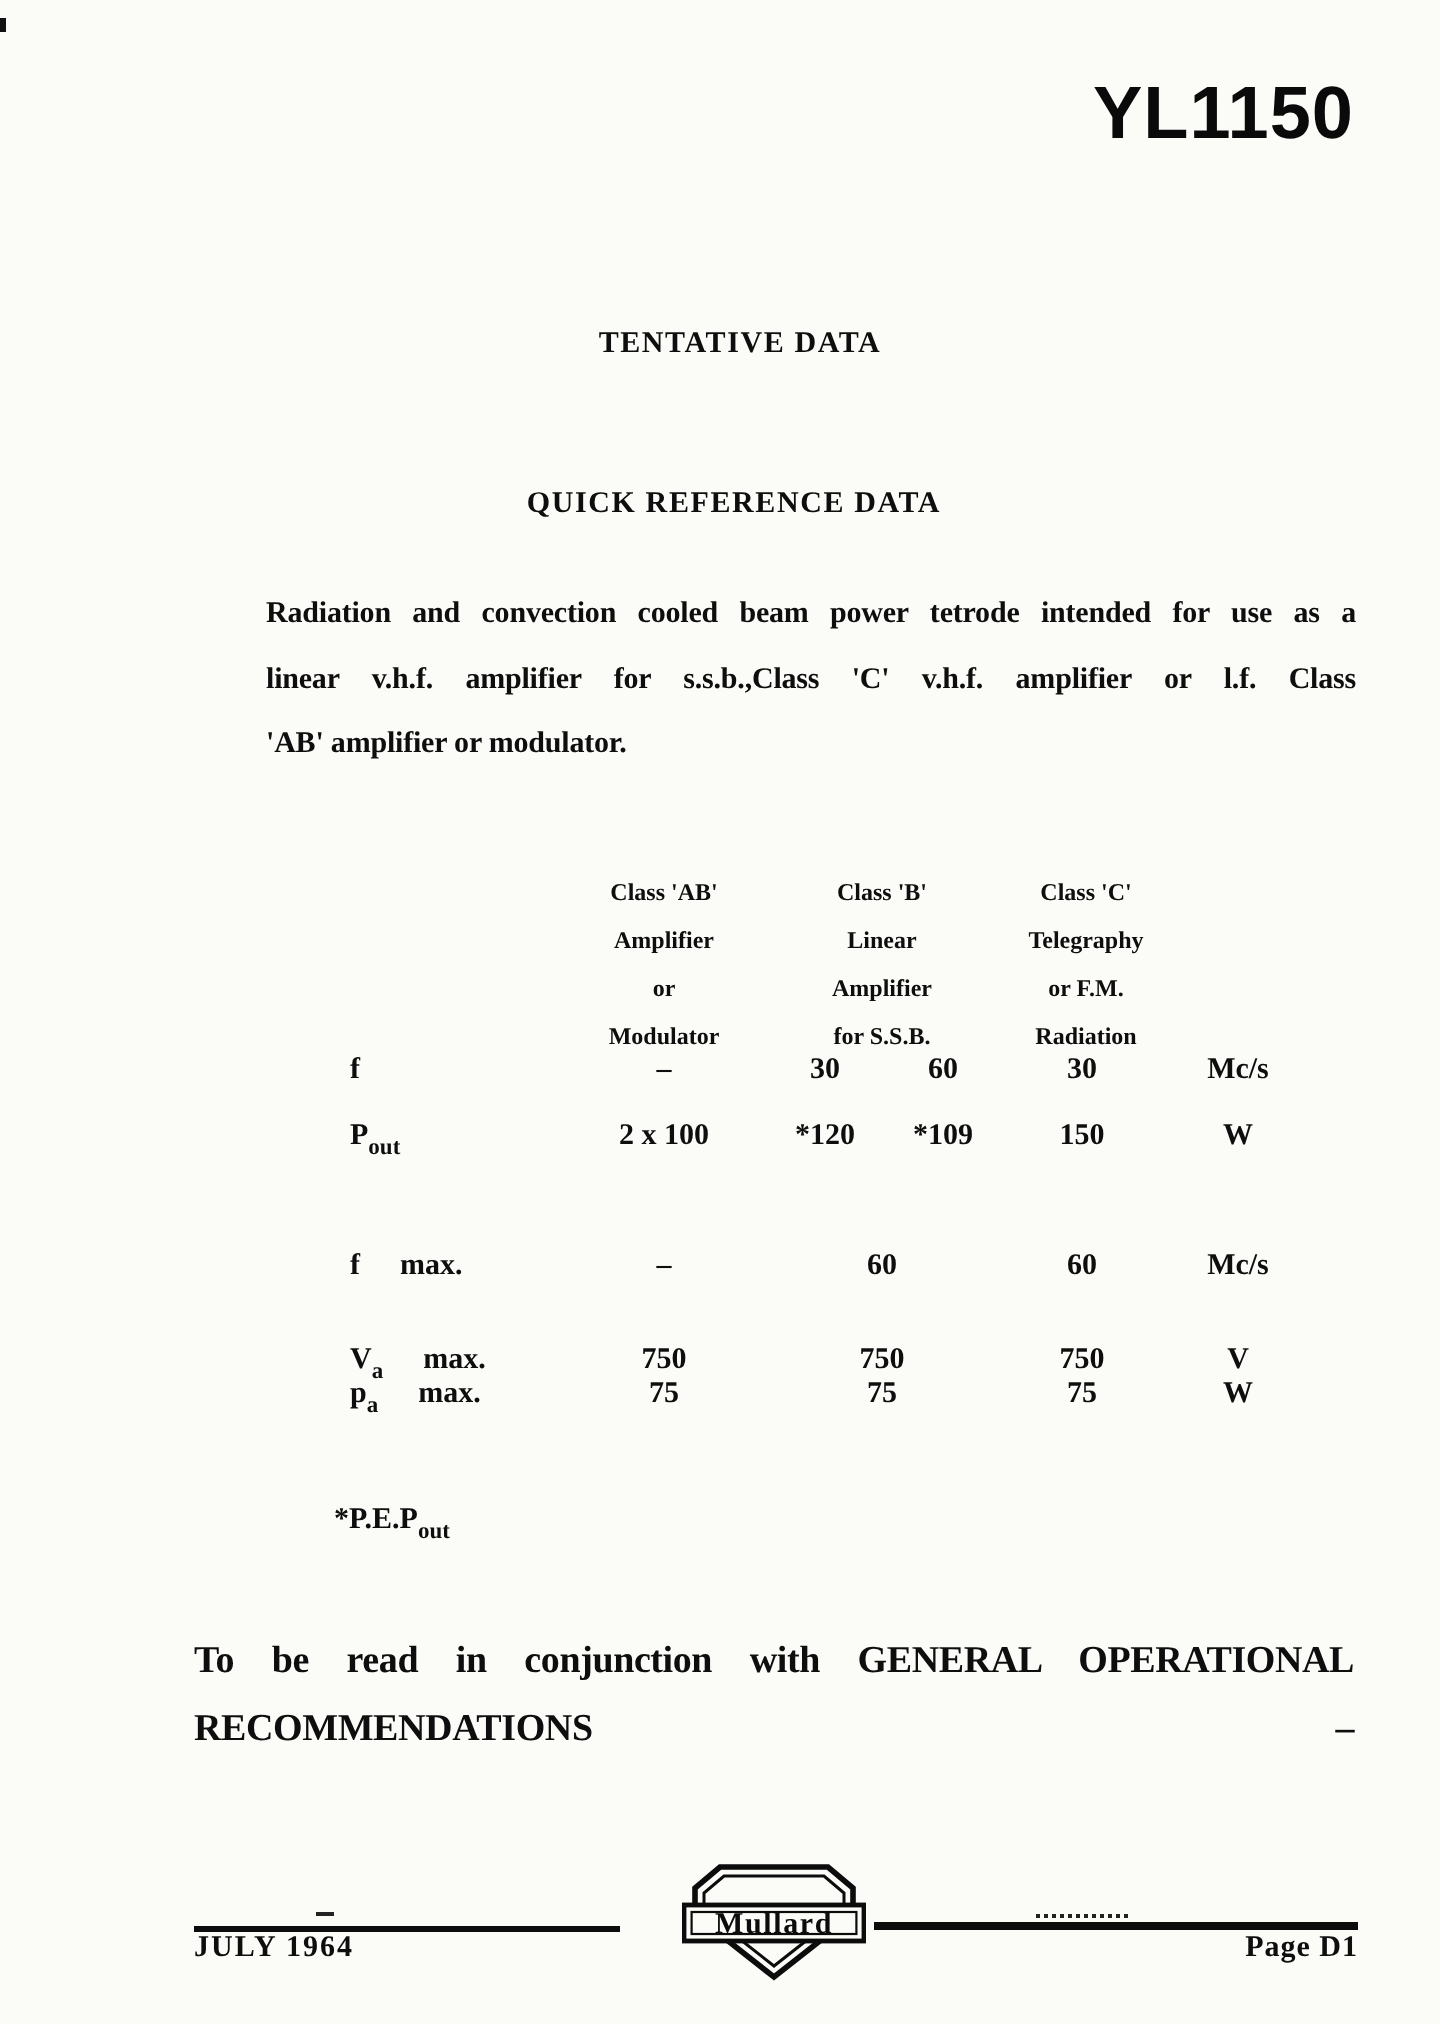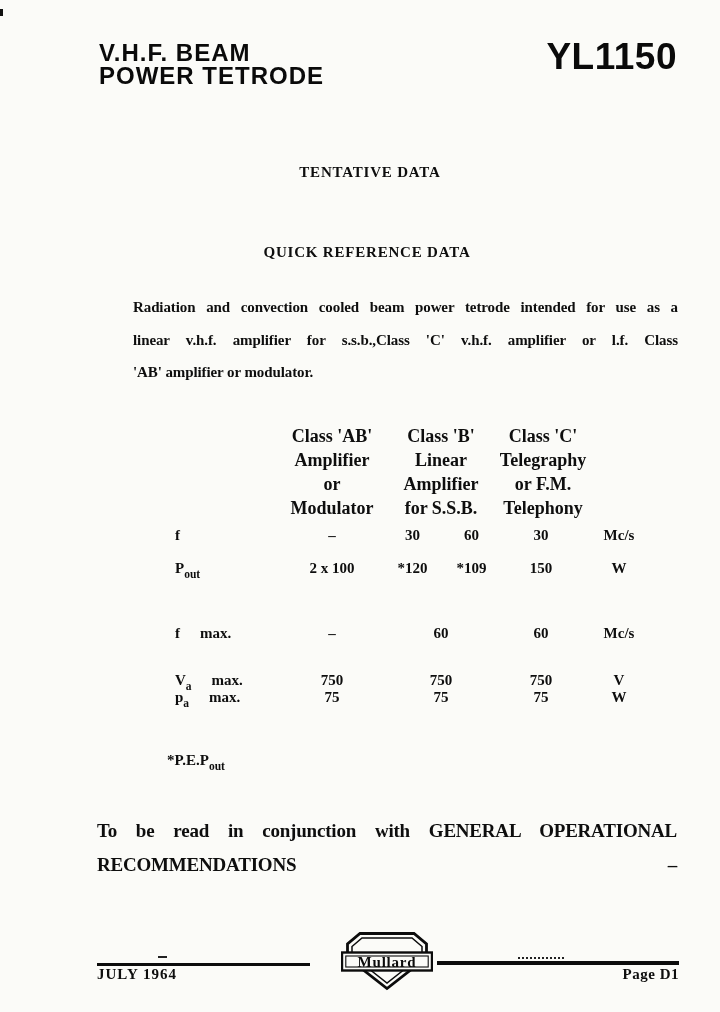--- a/index.html
+++ b/index.html
@@ -35,22 +35,22 @@
   
   .para{
     position:absolute;left:133px;top:291px;width:545px;
     font-weight:700;font-size:15px;line-height:32.5px;letter-spacing:-0.1px;
   }
   .para .jline{text-align:justify;text-align-last:justify;}
   .para .lline{text-align:left;}
 
   
   .thcol{
-    position:absolute;top:424px;text-align:center;
-    font-weight:700;font-size:18px;line-height:24px;
+    position:absolute;top:434px;text-align:center;
+    font-weight:700;font-size:12px;line-height:24px;
   }
   .trow{
     position:absolute;left:0;width:720px;height:22px;
     font-weight:700;font-size:15px;
   }
   .c{position:absolute;top:0;}
   .c-lbl{left:175px;width:125px;text-align:left;}
   .c-ab{left:272px;width:120px;text-align:center;}
   .c-b1{left:385px;width:55px;text-align:center;}
   .c-b2{left:444px;width:55px;text-align:center;}
@@ -88,24 +88,20 @@
   }
   .logo{position:absolute;left:341px;top:931px;}
 </style>
 </head>
 <body>
 
 <div class="page">
 
   <div class="artifact" style="left:0;top:9px;width:3px;height:7px;"></div>
 
-  <div class="prod-title">
-    <div>V.H.F. BEAM</div>
-    <div>POWER TETRODE</div>
-  </div>
   <div class="part-no">YL1150</div>
 
   <div class="sect sect-tentative">TENTATIVE DATA</div>
   <div class="sect sect-quickref">QUICK REFERENCE DATA</div>
 
   <div class="para">
     <div class="jline">Radiation and convection cooled beam power tetrode intended for use as a</div>
     <div class="jline">linear v.h.f. amplifier for s.s.b.,Class 'C' v.h.f. amplifier or l.f. Class</div>
     <div class="lline">'AB' amplifier or modulator.</div>
   </div>
@@ -119,21 +115,21 @@
   <div class="thcol" style="left:385px;width:112px;">
     <div>Class 'B'</div>
     <div>Linear</div>
     <div>Amplifier</div>
     <div>for S.S.B.</div>
   </div>
   <div class="thcol" style="left:495px;width:96px;">
     <div>Class 'C'</div>
     <div>Telegraphy</div>
     <div>or F.M.</div>
-    <div>Telephony</div>
+    <div>Radiation</div>
   </div>
 
   <div class="trow" style="top:527px;">
     <span class="c c-lbl"><span>f</span><span class="sub"></span><span class="aft"></span></span>
     <span class="c c-ab">–</span>
     <span class="c c-b1">30</span>
     <span class="c c-b2">60</span>
     <span class="c c-b"></span>
     <span class="c c-c">30</span>
     <span class="c c-unit">Mc/s</span>

